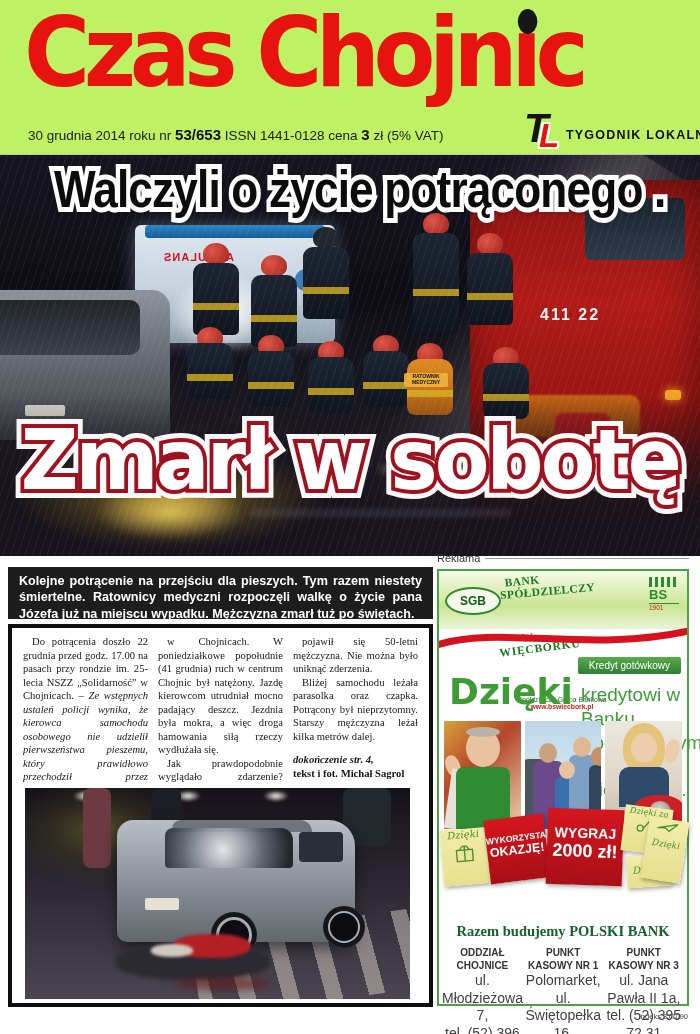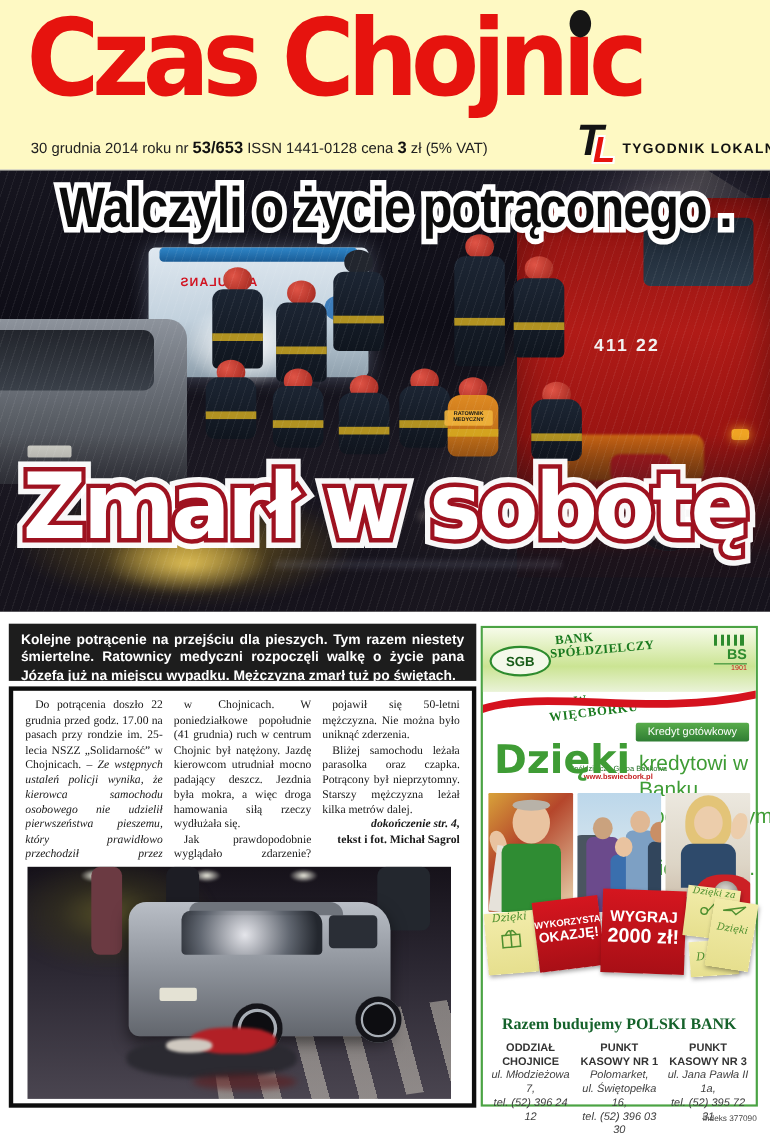--- a/index.html
+++ b/index.html
@@ -1,19 +1,19 @@
 <!DOCTYPE html>
 <html><head>
 <meta charset="utf-8">
 <style>
   html,body{margin:0;padding:0;background:#888;}
   .page{position:relative;width:700px;height:1034px;background:#fff;overflow:hidden;
         font-family:"Liberation Sans",sans-serif;margin:0 auto;}
   
-  .masthead{position:absolute;left:0;top:0;width:700px;height:154px;background:#fef9c3;border-bottom:1px solid #c2c2c2;}
+  .masthead{position:absolute;left:0;top:0;width:700px;height:154px;background:#bef264;border-bottom:1px solid #c2c2c2;}
   .logo{position:absolute;left:24px;top:2px;font-family:"DejaVu Sans",sans-serif;font-weight:700;
         font-size:97px;line-height:1.05;color:#e6130e;letter-spacing:-7px;white-space:nowrap;
         transform:scaleX(.93);transform-origin:left top;}
   .logo-i{position:relative;display:inline-block;}
   .logo-i::after{content:'';position:absolute;left:7px;top:7px;width:21px;height:25px;border-radius:50%;background:#161616;}
   .dateline{position:absolute;left:28px;top:126px;font-size:13.5px;color:#222;white-space:nowrap;}
   .dateline b{font-size:15px;color:#111;}
   .tl-logo{position:absolute;left:524px;top:108px;width:52px;height:48px;}
   .tl-t{position:absolute;left:0;top:0;font-size:40px;font-weight:900;font-style:italic;color:#141414;
         font-family:"Liberation Sans",sans-serif;line-height:1;}
@@ -86,21 +86,21 @@
   .zm .face{position:relative;color:#fff;}
   
   .lead{position:absolute;left:8px;top:567px;width:425px;height:52px;background:#1d1d1d;color:#fff;
         font-weight:700;font-size:12.6px;line-height:1.3;padding:6px 11px;box-sizing:border-box;text-align:justify;overflow:hidden;}
   .article{position:absolute;left:8px;top:624px;width:425px;height:383px;border:4px solid #0e0e0e;background:#fff;box-sizing:border-box;}
   .cols{position:absolute;left:11px;top:7px;width:395px;height:150px;display:flex;gap:10px;
         font-family:"Liberation Serif",serif;font-size:10.6px;line-height:1.28;color:#171717;text-align:justify;overflow:hidden;}
   .col{width:125px;overflow:hidden;}
   .col p{margin:0;text-indent:9px;}
   .col .it{font-style:italic;}
-  .closing{text-align:right;font-weight:700;}
+  .closing{margin-top:10px;font-weight:700;}
   .closing .l1{font-style:italic;display:block;}
   .closing .l2{display:block;}
   .car-photo{position:absolute;left:13px;top:160px;width:385px;height:211px;overflow:hidden;
         background:linear-gradient(180deg,#16121a 0%,#2c2833 45%,#4a4550 100%);}
   .car-photo *{position:absolute;}
   .cp-grass{left:-20px;top:-10px;width:190px;height:105px;border-radius:40%;
         background:radial-gradient(closest-side,rgba(92,86,40,.9),rgba(62,58,29,.5),transparent);filter:blur(4px);}
   .cp-light{top:2px;width:26px;height:12px;border-radius:50%;background:radial-gradient(closest-side,rgba(255,255,240,.95),transparent);filter:blur(1px);}
   .cp-l1{left:48px;} .cp-l2{left:150px;} .cp-l3{left:238px;} .cp-l4{left:330px;top:6px;}
   .cp-person{top:0;border-radius:8px;filter:blur(.5px);}
@@ -131,21 +131,21 @@
   .ad{position:absolute;left:437px;top:569px;width:252px;height:437px;border:2px solid #4ba344;background:#fff;box-sizing:border-box;}
   .ad-head{position:absolute;left:0;top:0;width:248px;height:58px;
         background:linear-gradient(180deg,#f6fbe9 0%,#cbe493 60%,#eaf3d8 100%);}
   .sgb{position:absolute;left:6px;top:16px;width:52px;height:24px;border:2px solid #2e8b2e;border-radius:50%;
         font-size:12px;font-weight:800;color:#185c18;text-align:center;line-height:24px;background:#f4f9ea;}
   .bank-name{position:absolute;left:62px;top:4px;width:122px;text-align:center;font-family:"Liberation Serif",serif;color:#1a7a1f;}
   .bank-name .n1{font-size:11.5px;font-weight:700;letter-spacing:.4px;display:block;}
   .bank-name .n2{font-size:11.5px;font-weight:700;letter-spacing:.8px;display:block;}
   .bank-name .sub{font-size:6.8px;color:#1f6b22;display:block;font-family:"Liberation Sans",sans-serif;margin-top:1px;}
   .bank-name .url{font-size:6.8px;color:#c42021;font-weight:700;display:block;font-family:"Liberation Sans",sans-serif;}
-  .bs-emblem{position:absolute;right:8px;top:6px;width:30px;height:42px;text-align:right;}
+  .bs-emblem{position:absolute;right:8px;top:6px;width:30px;height:42px;text-align:left;}
   .bs-bars{height:10px;background:repeating-linear-gradient(90deg,#2e8b2e 0 3px,transparent 3px 6px);}
   .bs-txt{font-size:13px;font-weight:800;color:#2e8b2e;line-height:1.2;}
   .bs-year{font-size:6.5px;color:#c42021;border-top:1px solid #2e8b2e;}
   .swoosh{position:absolute;left:0;top:52px;width:248px;height:28px;}
   .ad-badge{position:absolute;right:6px;top:86px;background:linear-gradient(180deg,#58ac4b,#2f7d33);
         color:#fff;font-size:10px;padding:3px 11px;border-radius:2px;}
   .ad-claim{position:absolute;left:10px;top:104px;display:flex;align-items:flex-start;gap:8px;}
   .ad-claim .big{font-family:"DejaVu Sans",sans-serif;font-size:36px;font-weight:700;color:#3f9c35;line-height:.95;}
   .ad-claim .rest{font-size:19px;color:#3f9c35;line-height:1.25;padding-top:8px;}
   .ad-claim .rest span{display:block;}
@@ -189,21 +189,21 @@
   .n3 .b{display:block;font-size:18px;}
   .n4{left:184px;top:236px;width:48px;height:46px;transform:rotate(7deg);font-size:8.5px;}
   .n5{left:188px;top:284px;width:44px;height:32px;transform:rotate(-4deg);font-size:10px;line-height:30px;}
   .n6{left:206px;top:248px;width:40px;height:62px;transform:rotate(9deg);font-size:9px;}
   .ad-tagline{position:absolute;left:0;top:324px;width:248px;text-align:center;color:#3f9c35;font-size:15.5px;}
   .ad-slogan{position:absolute;left:0;top:352px;width:248px;text-align:center;color:#15622b;
         font-family:"Liberation Serif",serif;font-weight:700;font-size:14.5px;}
   .branches{position:absolute;left:3px;top:376px;width:242px;display:flex;}
   .branch{flex:1;text-align:center;color:#3a3a3a;}
   .branch .bn{font-size:10px;font-weight:800;line-height:1.25;display:block;color:#333;}
-  .branch .bl{font-size:10px;line-height:1.25;display:block;color:#3f3f3f;font-style:italic;}
+  .branch .bl{font-size:14px;line-height:1.25;display:block;color:#3f3f3f;}
   .indeks{position:absolute;right:12px;top:1012px;font-size:7.5px;color:#444;}
 </style>
 </head>
 <body>
 
 <div class="page">
 
   <div class="masthead">
     <div class="logo"><span>Czas Chojn</span><span class="logo-i">ı</span><span>c</span></div>
     <div class="dateline"><span>30 grudnia 2014 roku nr </span><b>53/653</b><span> ISSN 1441-0128 cena </span><b>3</b><span> zł (5% VAT)</span></div>
@@ -339,20 +339,24 @@
         <div class="cp-wheel2"></div>
         <div class="cp-plate"></div>
       </div>
       <div class="cp-clothes"></div>
       <div class="cp-red"></div>
       <div class="cp-white"></div>
       <div class="cp-stain"></div>
     </div>
   </div>
 
+  <div class="reklama-row">
+    <span class="reklama-label">Reklama</span>
+    <span class="reklama-line"></span>
+  </div>
 
   <div class="ad">
     <div class="ad-head">
       <div class="sgb">SGB</div>
       <div class="bank-name">
         <span class="n1">BANK SPÓŁDZIELCZY</span>
         <span class="n2">W WIĘCBORKU</span>
         <span class="sub">Spółdzielcza Grupa Bankowa</span>
         <span class="url">www.bswiecbork.pl</span>
       </div>

